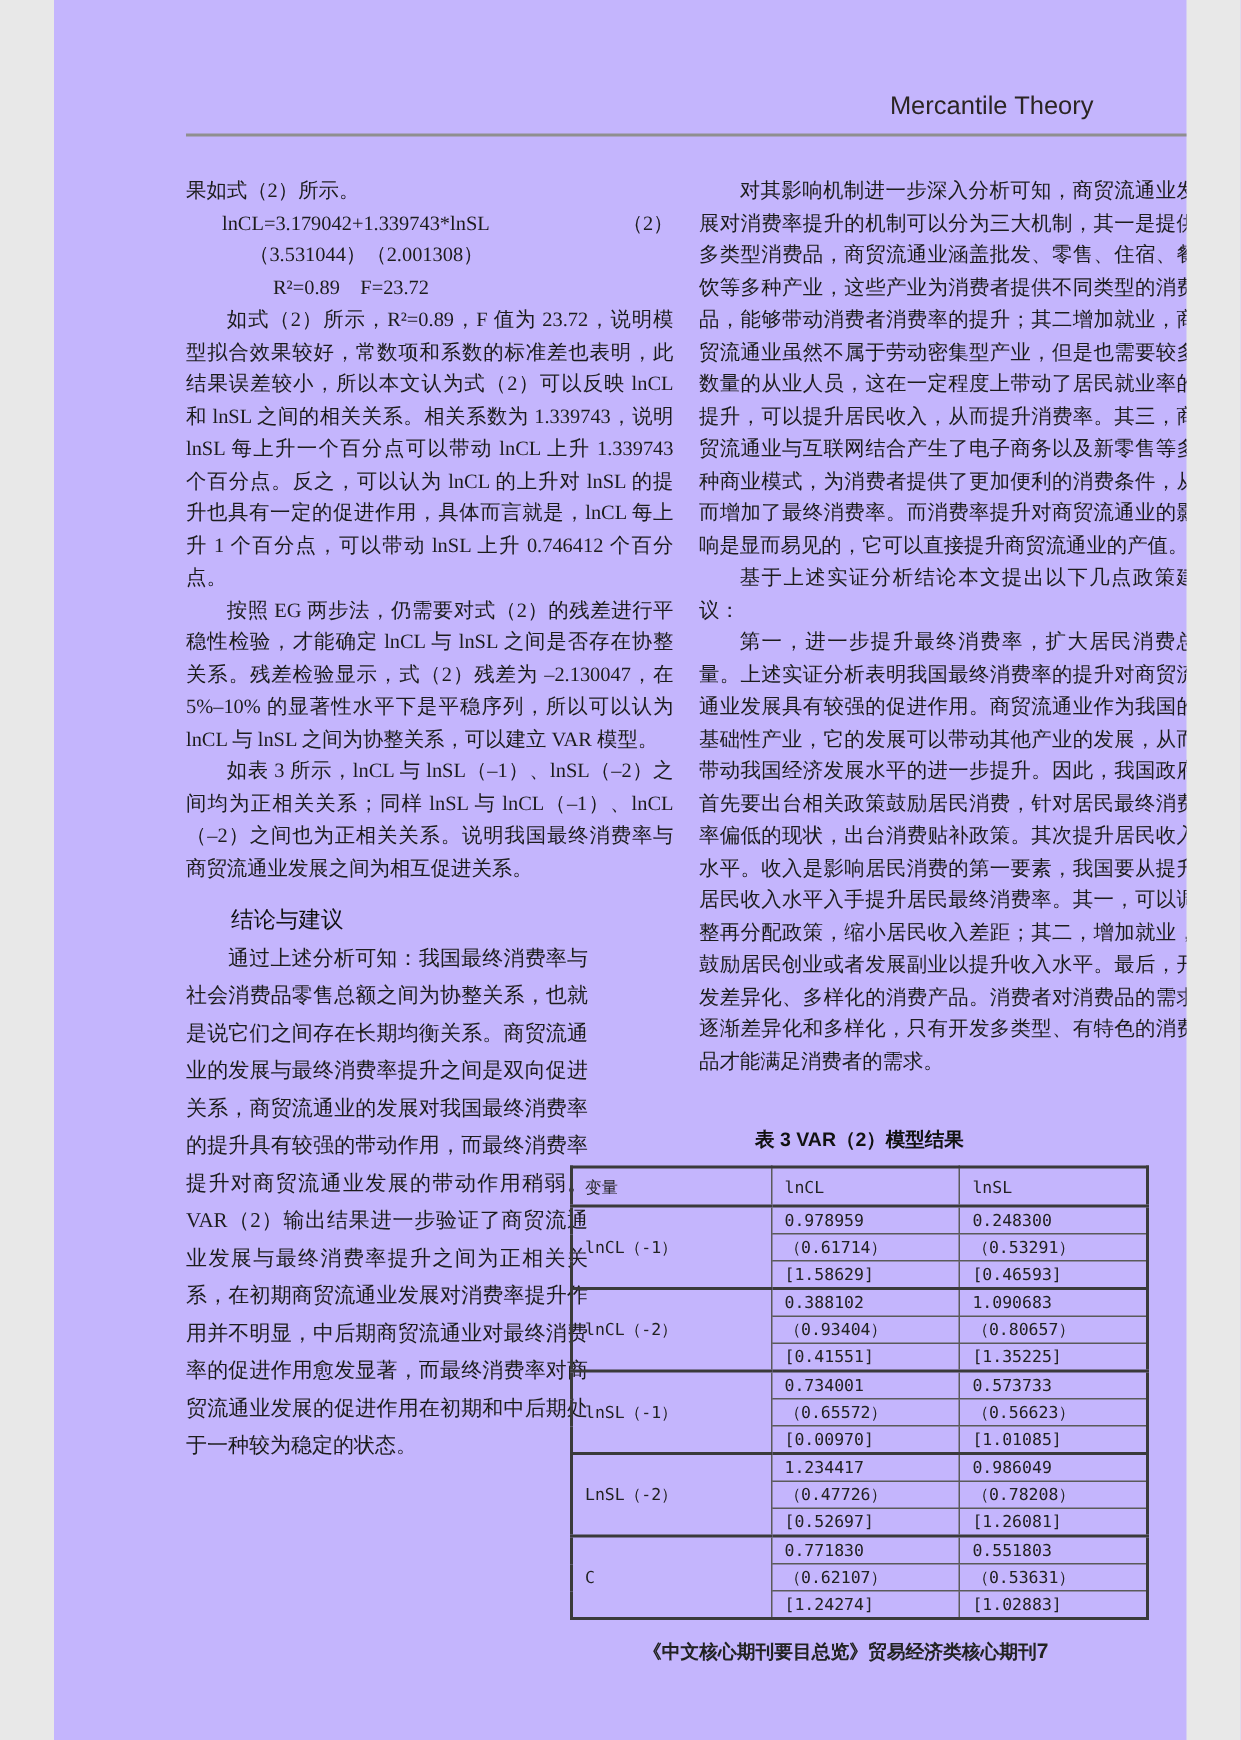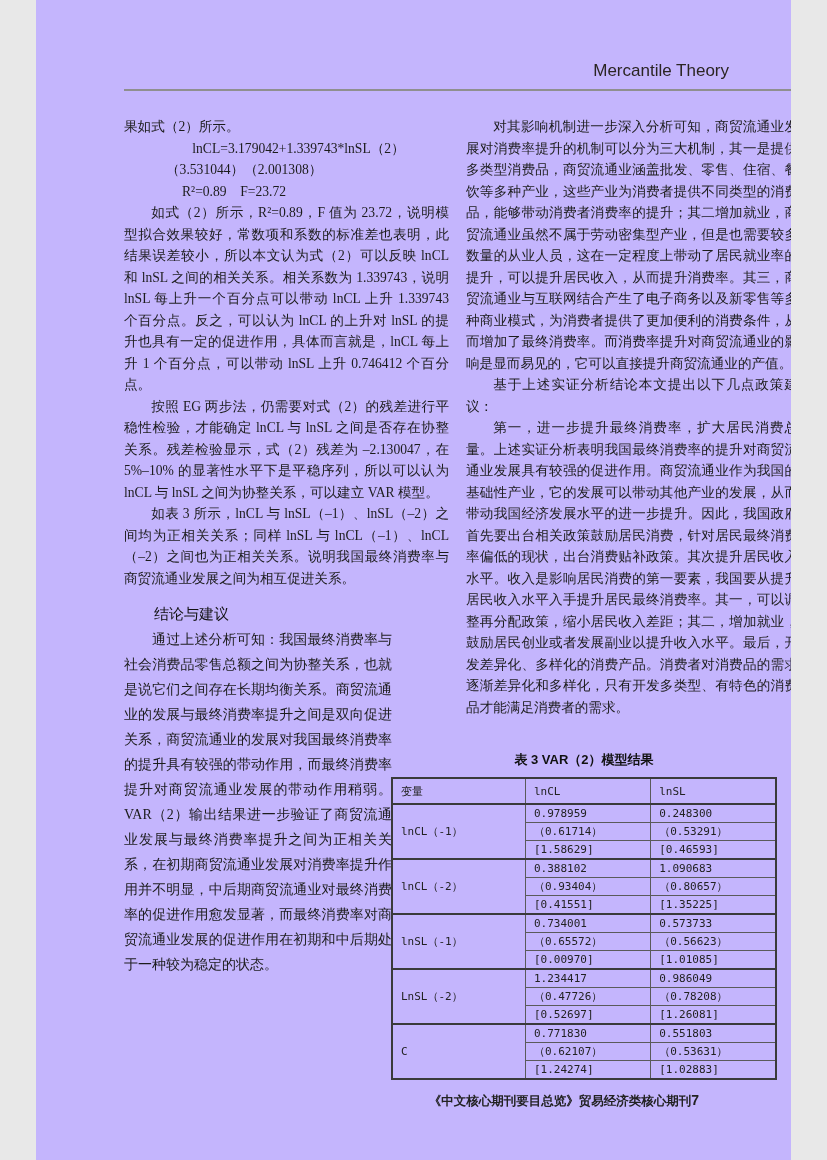--- a/index.html
+++ b/index.html
@@ -7,27 +7,27 @@
         font-family:"Liberation Serif","DejaVu Serif",serif;color:#1c1c1c;overflow:hidden;}
   .journal-title{position:absolute;top:61px;right:62px;
         font-family:"Liberation Sans","DejaVu Sans",sans-serif;font-size:17px;color:#2b2523;}
   .header-rule{position:absolute;top:89px;left:88px;width:678px;height:2px;background:#8f8f8f;}
   .col{position:absolute;top:116px;font-size:13.6px;line-height:21.5px;text-align:justify;}
   .col-left{left:88px;width:325px;}
   .col-right{left:430px;width:332px;}
   .col p{margin:0;text-indent:2em;}
   .col p.noindent{text-indent:0;}
   .equation{padding-left:24px;}
-  .eq-line1{display:flex;justify-content:center;}
+  .eq-line1{display:flex;justify-content:space-between;}
   .eq-line2{padding-left:18px;}
   .eq-line3{padding-left:34px;}
   .section-heading{font-family:"Liberation Sans","DejaVu Sans",sans-serif;font-size:15px;
         font-weight:normal;color:#111;margin:14px 0 2px 0;padding-left:2em;}
   .narrow{width:268px;font-size:14px;line-height:25px;margin-top:3px;}
-  .table-block{position:absolute;left:355px;top:751px;width:386px;}
+  .table-block{position:absolute;left:344px;top:751px;width:386px;}
   .table-caption{text-align:center;font-family:"Liberation Sans","DejaVu Sans",sans-serif;
         font-weight:bold;font-size:13px;color:#111;margin-bottom:8px;}
   table.var{border-collapse:collapse;width:100%;table-layout:fixed;
         font-family:"DejaVu Sans Mono","Liberation Mono",monospace;font-size:11px;color:#222;
         border:2px solid #3a3a3a;}
   table.var th,table.var td{border:1px solid #5a5a5a;padding:1px 8px;text-align:left;
         font-weight:normal;height:15px;vertical-align:middle;white-space:nowrap;overflow:hidden;}
   table.var thead th{height:22px;}
   table.var .var-col{width:116px;}
   table.var .gs{border-top:2px solid #3a3a3a;}

